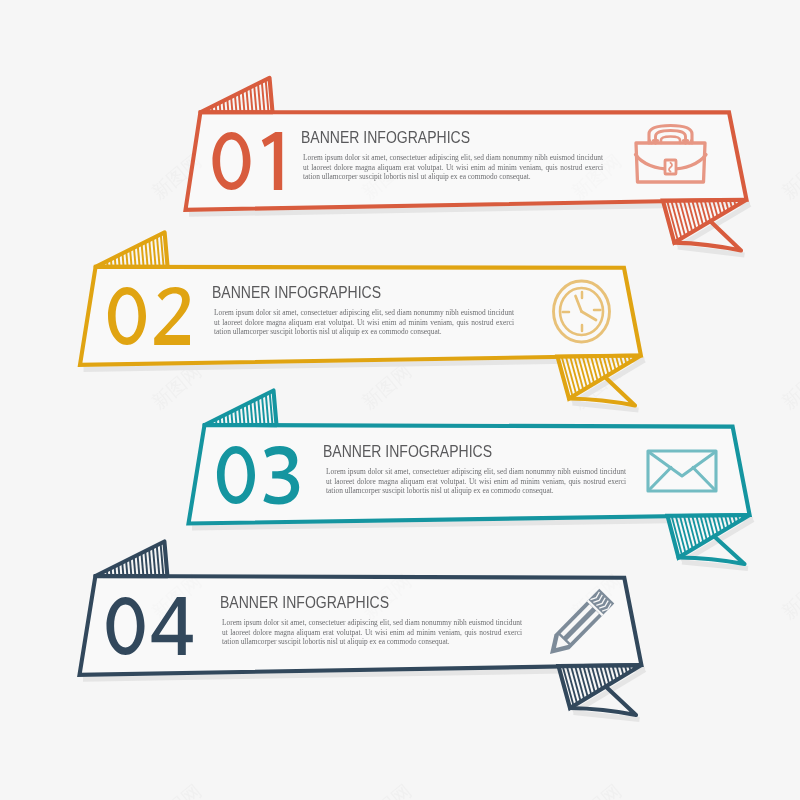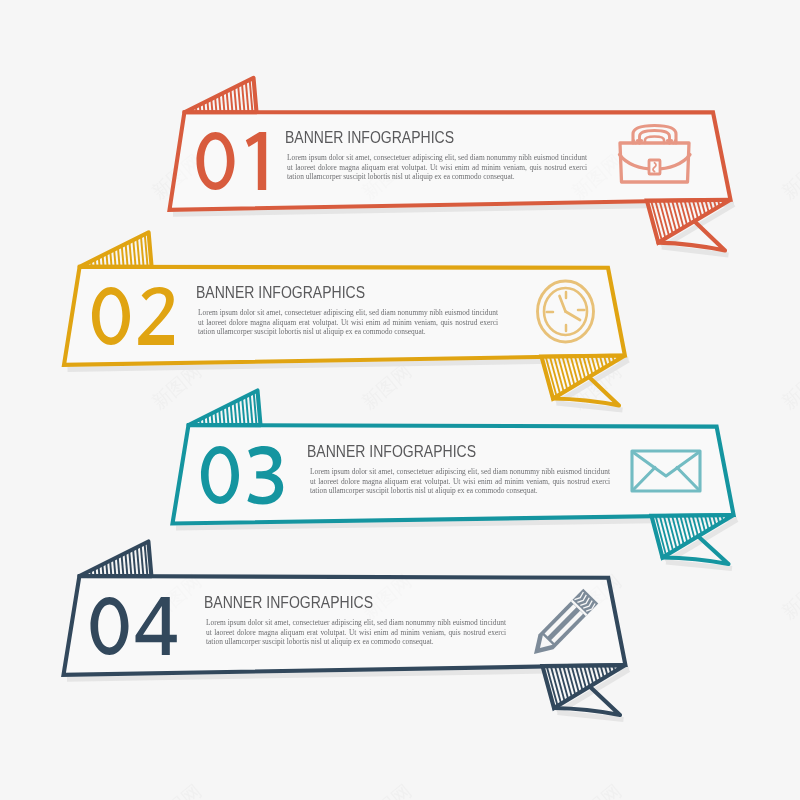--- a/index.html
+++ b/index.html
@@ -1,18 +1,18 @@
 <!DOCTYPE html>
 <html><head>
 <meta charset="utf-8">
 <title>Banner Infographics</title>
 <style>
   html,body{margin:0;padding:0;}
   body{width:800px;height:800px;background:#f6f6f6;font-family:"Liberation Sans",sans-serif;overflow:hidden;position:relative;}
-  .stage{position:absolute;left:0;top:0;width:764px;height:800px;}
+  .stage{position:absolute;left:16px;top:0;width:764px;height:800px;}
   svg.art{position:absolute;left:0;top:0;width:800px;height:800px;display:block;}
   .wm{position:absolute;left:0;top:0;width:800px;height:800px;pointer-events:none;z-index:0;}
   .wm span{position:absolute;color:#f0f0f0;font-size:19px;font-family:"DejaVu Sans",sans-serif;
      transform:translate(-50%,-50%) rotate(-40deg);letter-spacing:0px;white-space:nowrap;}
   .txt{position:absolute;}
   .ttl{font-family:"Liberation Sans",sans-serif;font-weight:400;color:#59595b;
        transform-origin:0 0;white-space:nowrap;}
   .bod{font-family:Liberation Serif, serif;color:#6d6e71;text-align:justify;
        transform-origin:0 0;}
 </style>

